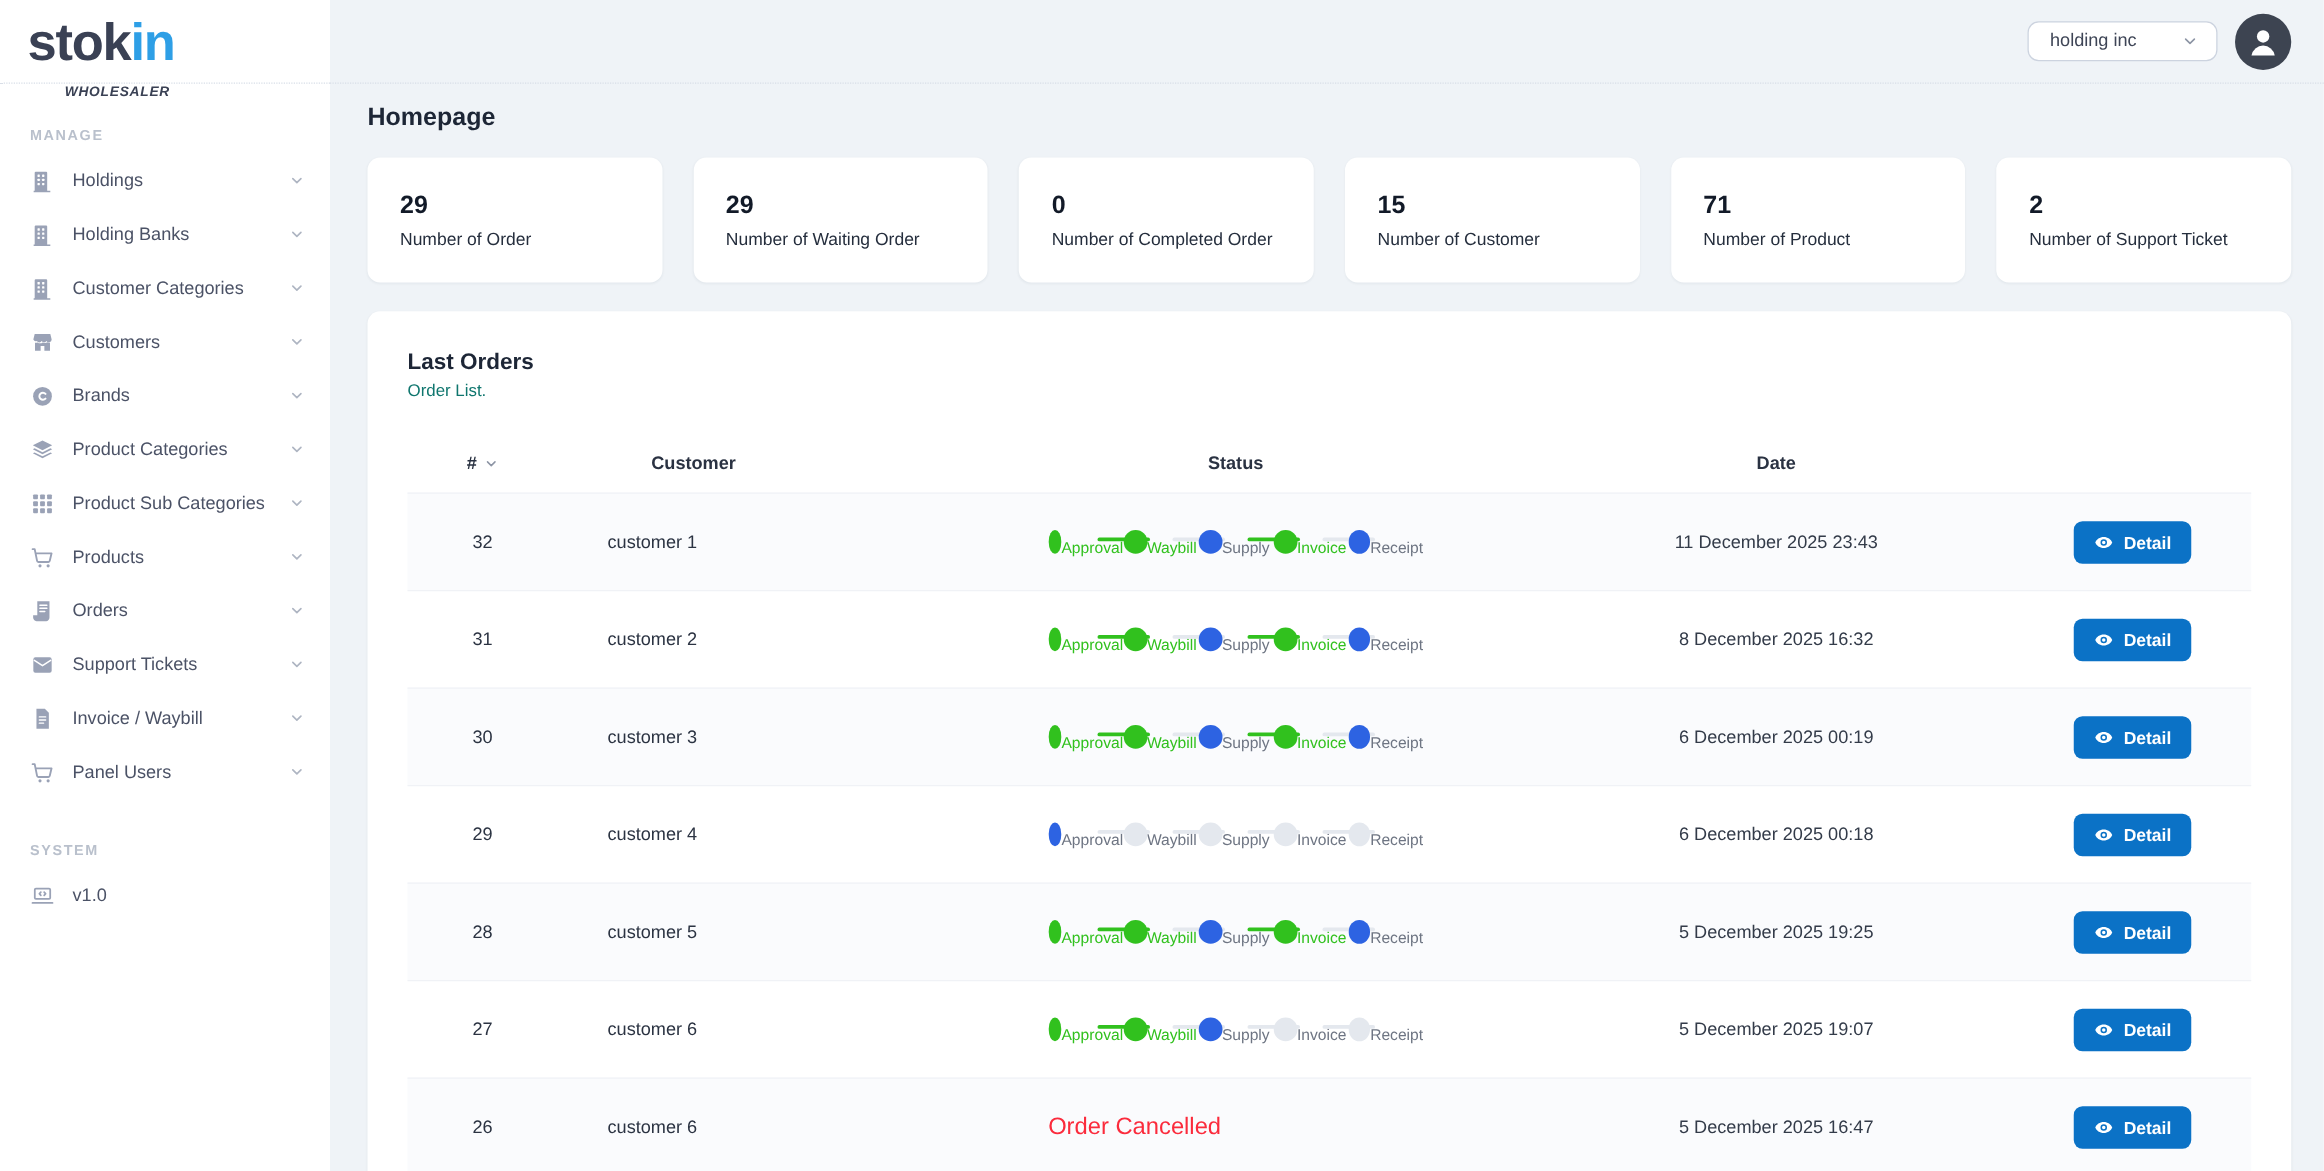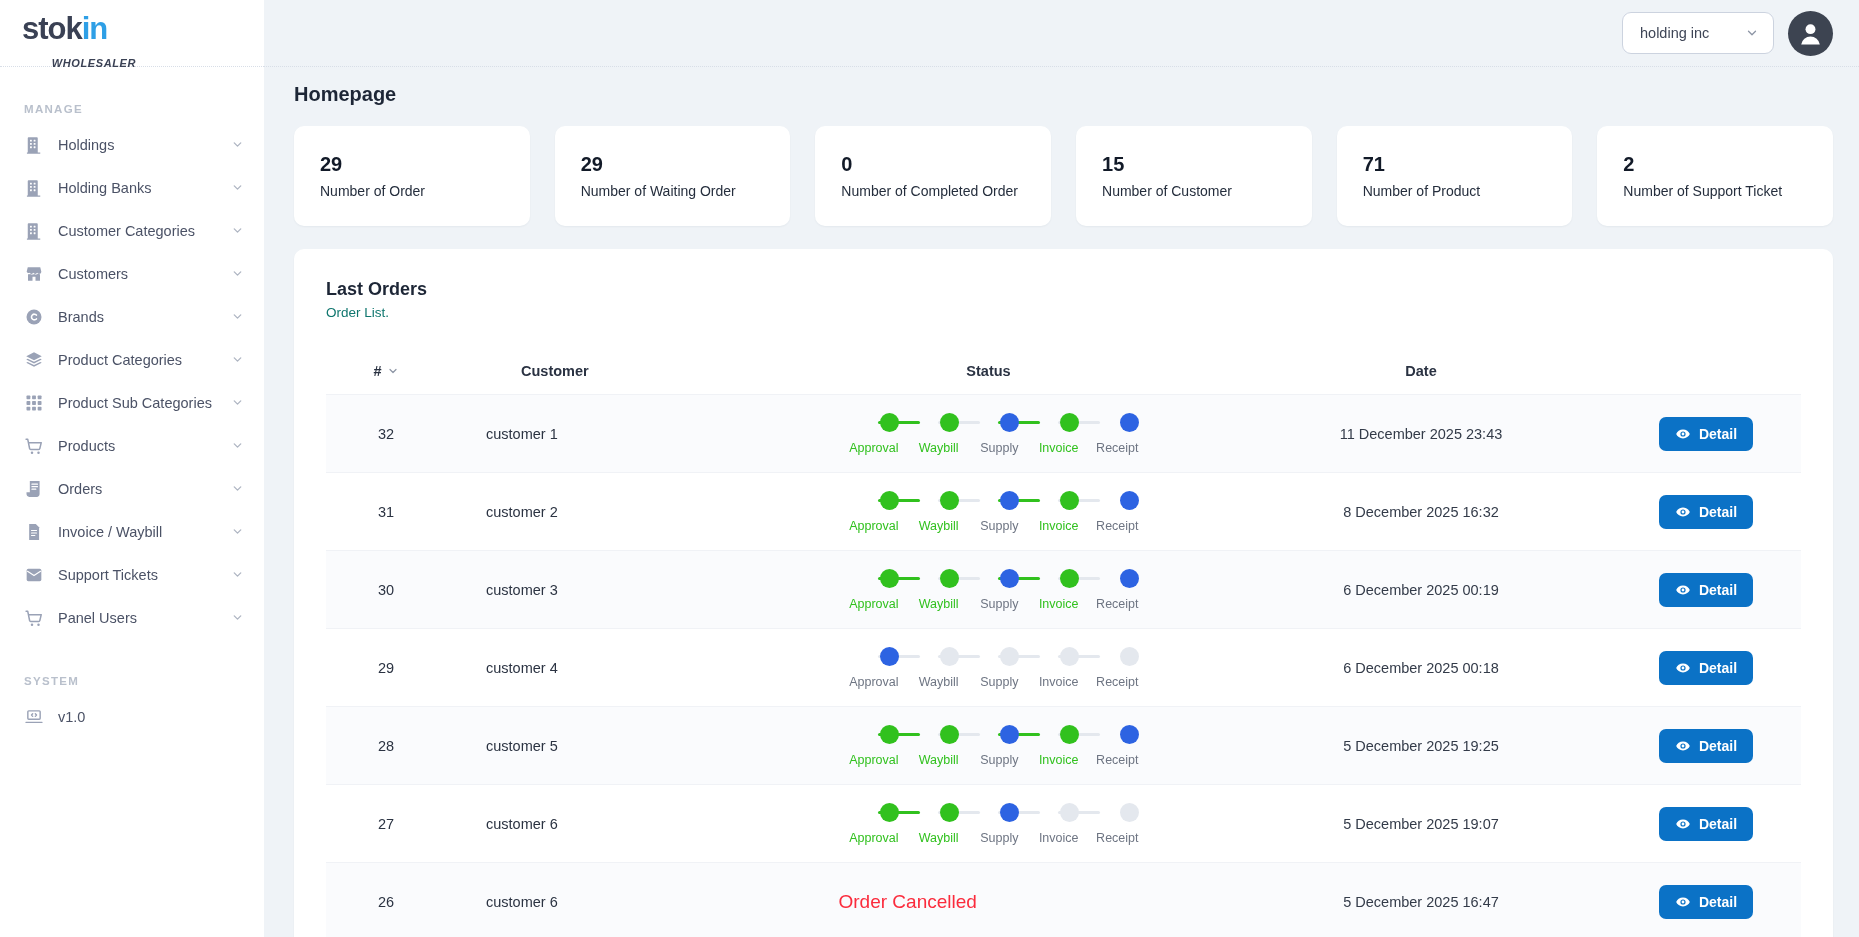--- a/index.html
+++ b/index.html
@@ -1,34 +1,34 @@
 <!DOCTYPE html>
 <html><head>
 <meta charset="utf-8">
 <style>
   html,body{margin:0;padding:0;overflow:hidden;}
   body{width:1859px;height:937px;background:#eff3f7;font-family:"Liberation Sans",sans-serif;color:#2b3342;position:relative;}
   
   .sidebar{position:fixed;left:0;top:0;width:264px;height:937px;background:#fff;z-index:2;box-sizing:border-box;}
   .brand{height:67px;padding:13px 0 0 22px;border-bottom:1px dotted #d8dee7;box-sizing:border-box;}
-  .logo{font-size:31px;font-weight:800;letter-spacing:-1px;color:#3a4154;line-height:1;}
+  .logo{font-size:42px;font-weight:800;letter-spacing:-1px;color:#3a4154;line-height:1;}
   .logo .accent{color:#2e9fe6;}
   .tagline{font-size:11px;font-style:italic;font-weight:bold;color:#3a4154;letter-spacing:.6px;width:114px;text-align:right;margin-top:13px;}
   .nav{padding:36px 20px 0 24px;}
   .section + .section{margin-top:36px;}
   .section-label{font-size:11.5px;font-weight:700;color:#b9c0cc;letter-spacing:1.3px;margin:0 0 8px 0;}
   .nav-item{display:flex;align-items:center;height:43px;cursor:pointer;color:#4b5266;}
   .nav-icon{width:20px;height:20px;color:#9aa2b6;margin-right:14px;flex:none;}
   .nav-icon svg{width:20px;height:20px;display:block;}
   .nav-label{font-size:14.5px;}
   .chev{margin-left:auto;color:#aeb5c2;width:13px;height:13px;}
   .chev svg{width:13px;height:13px;display:block;}
   
   .topbar{position:fixed;left:264px;right:0;top:0;height:67px;display:flex;align-items:center;justify-content:flex-end;gap:14px;padding-right:26px;border-bottom:1px dotted #d8dee7;box-sizing:border-box;z-index:1;}
-  .company-select{display:flex;align-items:center;justify-content:space-between;background:#fff;border:1px solid #ccd3df;border-radius:9px;height:42px;min-width:152px;padding:0 14px 0 17px;font-size:14.5px;color:#3e4556;cursor:pointer;box-sizing:border-box;}
+  .company-select{display:flex;align-items:center;justify-content:space-between;background:#fff;border:1px solid #ccd3df;border-radius:9px;height:32px;min-width:152px;padding:0 14px 0 17px;font-size:14.5px;color:#3e4556;cursor:pointer;box-sizing:border-box;}
   .select-chev{color:#8d95a5;width:14px;height:14px;}
   .select-chev svg{width:14px;height:14px;display:block;}
   .avatar{width:45px;height:45px;border-radius:50%;background:#3d4451;display:flex;align-items:center;justify-content:center;cursor:pointer;}
   .avatar svg{width:29px;height:29px;display:block;}
   
   .main{position:absolute;left:264px;top:67px;right:0;padding:16px 26px 0 30px;}
   .page-title{font-size:20px;font-weight:700;color:#1d2636;margin:0 0 20px;}
   .stats{display:flex;gap:25px;}
   .stat-card{flex:1;background:#fff;border-radius:10px;padding:27px 26px;box-shadow:0 1px 2px rgba(20,30,50,.05);}
   .stat-value{font-size:20px;font-weight:700;color:#121a28;}
@@ -49,21 +49,21 @@
   .row:nth-child(odd){background:#fafbfd;}
   .c-id{text-align:center;}
   .c-customer{padding-left:40px;}
   .c-status{display:flex;justify-content:center;}
   .c-date{text-align:center;color:#333b49;}
   .c-action{display:flex;justify-content:center;}
   .detail-btn{display:inline-flex;align-items:center;gap:8px;background:#0b72c6;color:#fff;border:none;border-radius:7px;height:34px;padding:0 16px;font-size:14px;font-weight:700;cursor:pointer;font-family:inherit;justify-content:space-between;}
   .detail-btn svg{width:16px;height:16px;display:block;}
   
   .stepper{display:flex;width:300px;}
-  .step{width:60px;position:relative;display:flex;flex-direction:column;align-items:flex-end;}
+  .step{width:60px;position:relative;display:flex;flex-direction:row;align-items:center;}
   .step::before{content:"";position:absolute;top:8px;right:calc(50% + 9px);width:42px;height:3px;background:#e4e8ee;border-radius:2px;}
   .step:first-child::before{display:none;}
   .step.seg-green::before{background:#31c11e;}
   .dot{width:19px;height:19px;border-radius:50%;position:relative;z-index:1;background:#e4e8ee;}
   .step.done .dot{background:#31c11e;}
   .step.active .dot{background:#2d63e2;}
   .step-label{margin-top:9px;font-size:12.5px;color:#6e7583;white-space:nowrap;}
   .step.done .step-label{color:#31c11e;}
   .cancelled{width:300px;text-align:left;color:#fb2b3c;font-size:19px;}
 </style>
@@ -230,39 +230,39 @@
           <span class="nav-label">Orders</span>
           <span class="chev">
             <svg viewBox="0 0 24 24" fill="none" stroke="currentColor" stroke-width="2.4" stroke-linecap="round" stroke-linejoin="round">
               <path d="m6 9 6 6 6-6"></path>
             </svg>
           </span>
         </div>
         <div class="nav-item">
           <span class="nav-icon">
             <svg viewBox="0 0 24 24" fill="currentColor">
+              <rect x="3.2" y="4.6" width="17.6" height="14.8" rx="2"></rect>
+              <path d="m4.2 7.6 7.8 5 7.8-5" stroke="#ffffff" stroke-width="1.5" fill="none" stroke-linecap="round" stroke-linejoin="round"></path>
+            </svg>
+          </span>
+          <span class="nav-label">Support Tickets</span>
+          <span class="chev">
+            <svg viewBox="0 0 24 24" fill="none" stroke="currentColor" stroke-width="2.4" stroke-linecap="round" stroke-linejoin="round">
+              <path d="m6 9 6 6 6-6"></path>
+            </svg>
+          </span>
+        </div>
+        <div class="nav-item">
+          <span class="nav-icon">
+            <svg viewBox="0 0 24 24" fill="currentColor">
               <path d="M6.2 2.4h8l3.9 3.9v15.3H6.2z"></path>
               <path d="M9 10.2h6M9 13.2h6M9 16.2h4" stroke="#ffffff" stroke-width="1.4" stroke-linecap="round"></path>
             </svg>
           </span>
           <span class="nav-label">Invoice / Waybill</span>
-          <span class="chev">
-            <svg viewBox="0 0 24 24" fill="none" stroke="currentColor" stroke-width="2.4" stroke-linecap="round" stroke-linejoin="round">
-              <path d="m6 9 6 6 6-6"></path>
-            </svg>
-          </span>
-        </div>
-        <div class="nav-item">
-          <span class="nav-icon">
-            <svg viewBox="0 0 24 24" fill="currentColor">
-              <rect x="3.2" y="4.6" width="17.6" height="14.8" rx="2"></rect>
-              <path d="m4.2 7.6 7.8 5 7.8-5" stroke="#ffffff" stroke-width="1.5" fill="none" stroke-linecap="round" stroke-linejoin="round"></path>
-            </svg>
-          </span>
-          <span class="nav-label">Support Tickets</span>
           <span class="chev">
             <svg viewBox="0 0 24 24" fill="none" stroke="currentColor" stroke-width="2.4" stroke-linecap="round" stroke-linejoin="round">
               <path d="m6 9 6 6 6-6"></path>
             </svg>
           </span>
         </div>
         <div class="nav-item">
           <span class="nav-icon">
             <svg viewBox="0 0 24 24" fill="none" stroke="currentColor" stroke-width="1.8" stroke-linecap="round" stroke-linejoin="round">
               <path d="M2.5 4h2l2.3 11.3a1.2 1.2 0 0 0 1.2 1h9.7a1.2 1.2 0 0 0 1.2-1L20.7 8H6"></path>

